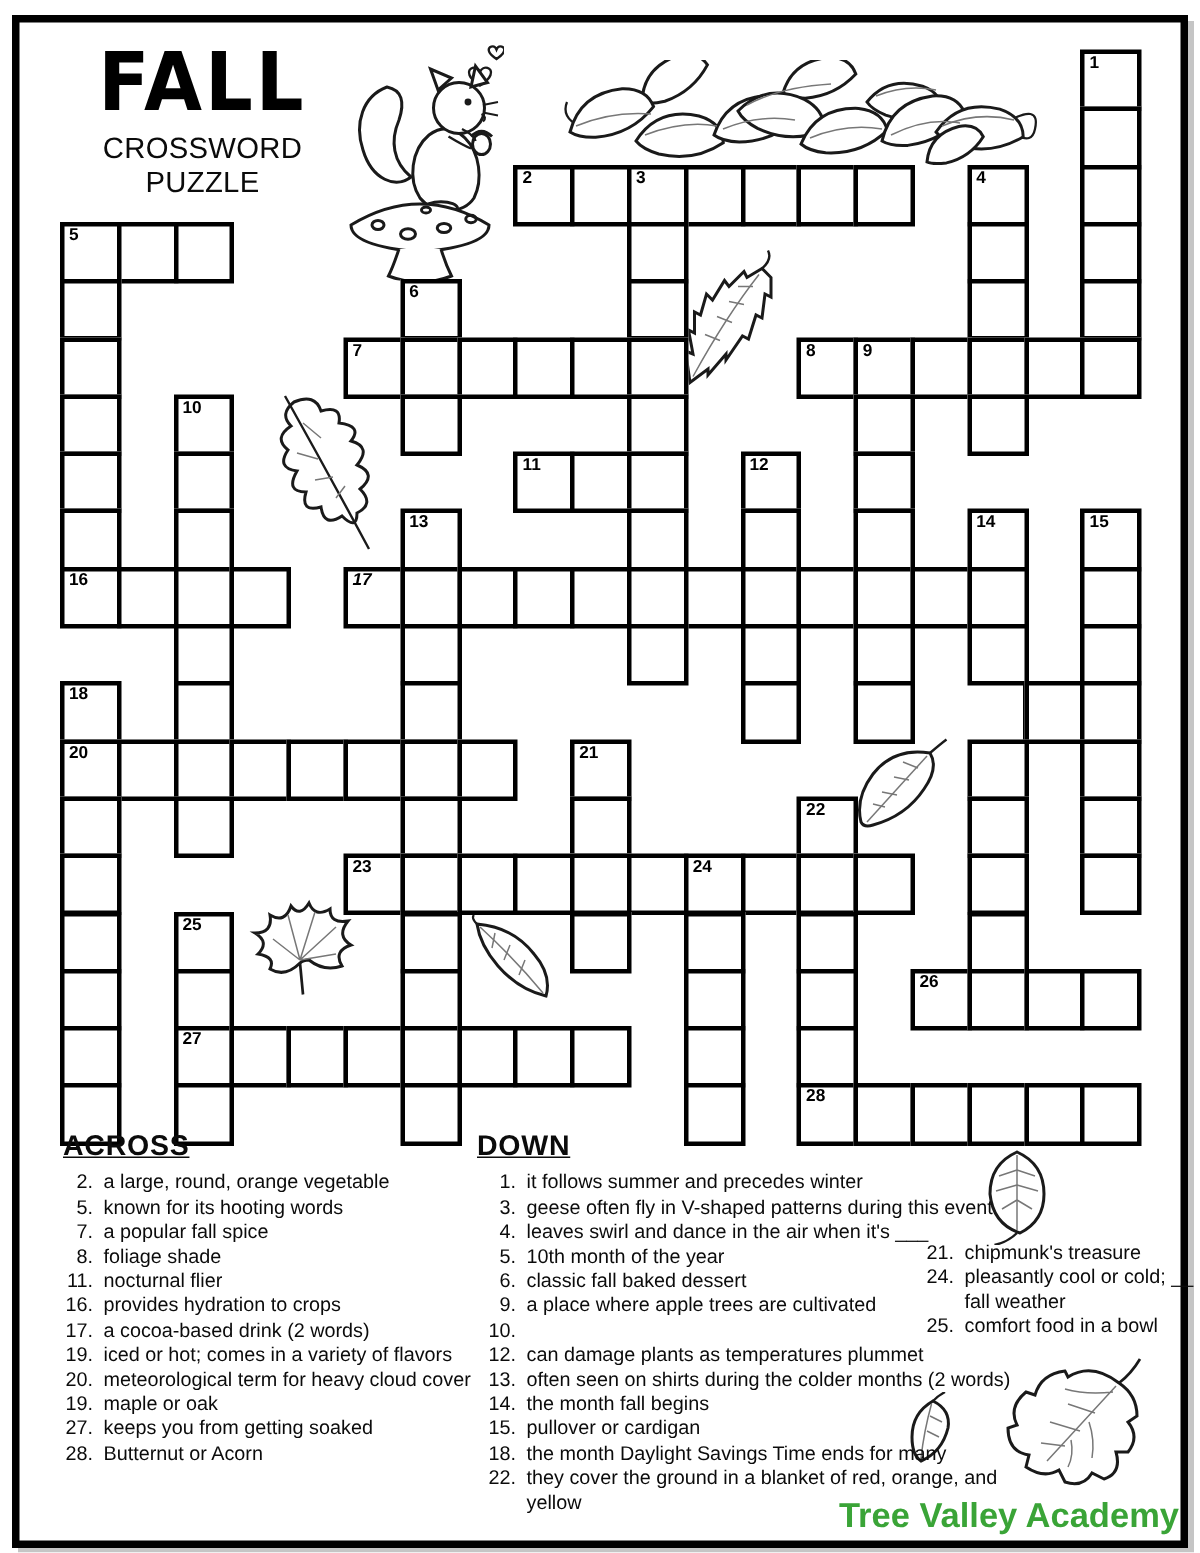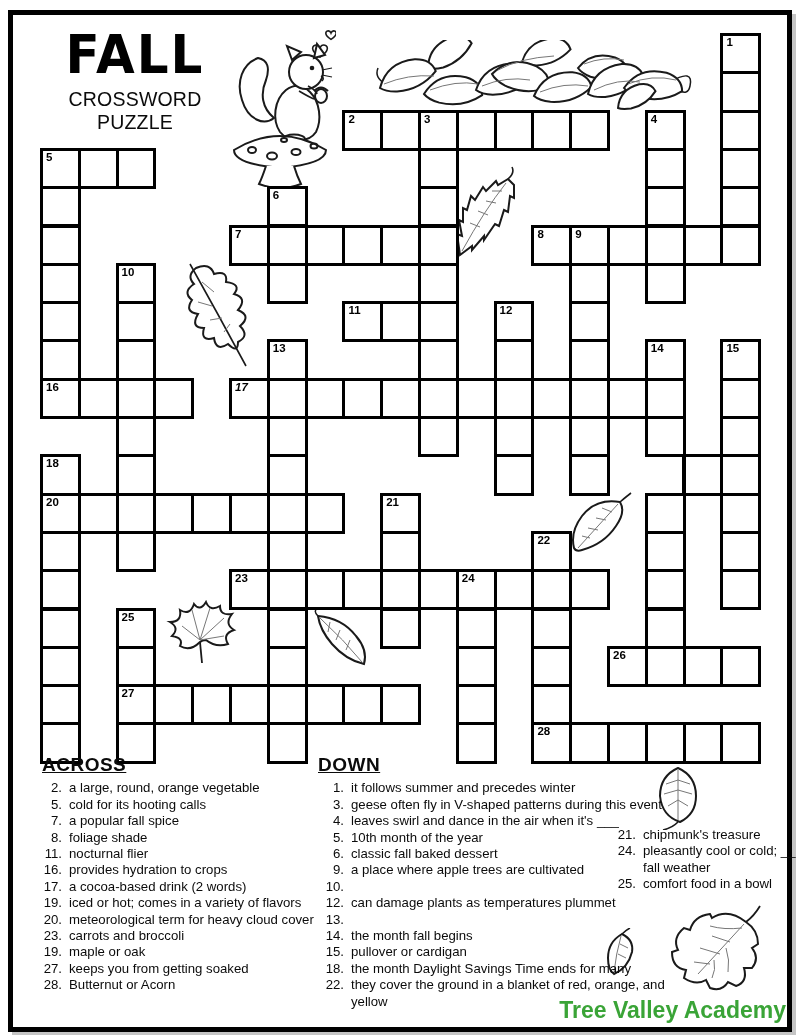--- a/index.html
+++ b/index.html
@@ -362,21 +362,21 @@
 
   <div id="across" class="clue-col">
     <div class="clue-heading">ACROSS</div>
     <div class="clue-items">
         <div class="clue">
           <span class="cluenum">2.</span>
           <span class="cluetext">a large, round, orange vegetable</span>
         </div>
         <div class="clue">
           <span class="cluenum">5.</span>
-          <span class="cluetext">cold for its hooting calls</span>
+          <span class="cluetext">known for its hooting words</span>
         </div>
         <div class="clue">
           <span class="cluenum">7.</span>
           <span class="cluetext">a popular fall spice</span>
         </div>
         <div class="clue">
           <span class="cluenum">8.</span>
           <span class="cluetext">foliage shade</span>
         </div>
         <div class="clue">
@@ -391,24 +391,20 @@
           <span class="cluenum">17.</span>
           <span class="cluetext">a cocoa-based drink (2 words)</span>
         </div>
         <div class="clue">
           <span class="cluenum">19.</span>
           <span class="cluetext">iced or hot; comes in a variety of flavors</span>
         </div>
         <div class="clue">
           <span class="cluenum">20.</span>
           <span class="cluetext">meteorological term for heavy cloud cover</span>
-        </div>
-        <div class="clue">
-          <span class="cluenum">23.</span>
-          <span class="cluetext">carrots and broccoli</span>
         </div>
         <div class="clue">
           <span class="cluenum">19.</span>
           <span class="cluetext">maple or oak</span>
         </div>
         <div class="clue">
           <span class="cluenum">27.</span>
           <span class="cluetext">keeps you from getting soaked</span>
         </div>
         <div class="clue">
@@ -447,20 +443,21 @@
         </div>
         <div class="clue">
           <span class="cluenum">10.</span>
         </div>
         <div class="clue">
           <span class="cluenum">12.</span>
           <span class="cluetext">can damage plants as temperatures plummet</span>
         </div>
         <div class="clue">
           <span class="cluenum">13.</span>
+          <span class="cluetext">often seen on shirts during the colder months (2 words)</span>
         </div>
         <div class="clue">
           <span class="cluenum">14.</span>
           <span class="cluetext">the month fall begins</span>
         </div>
         <div class="clue">
           <span class="cluenum">15.</span>
           <span class="cluetext">pullover or cardigan</span>
         </div>
         <div class="clue">

